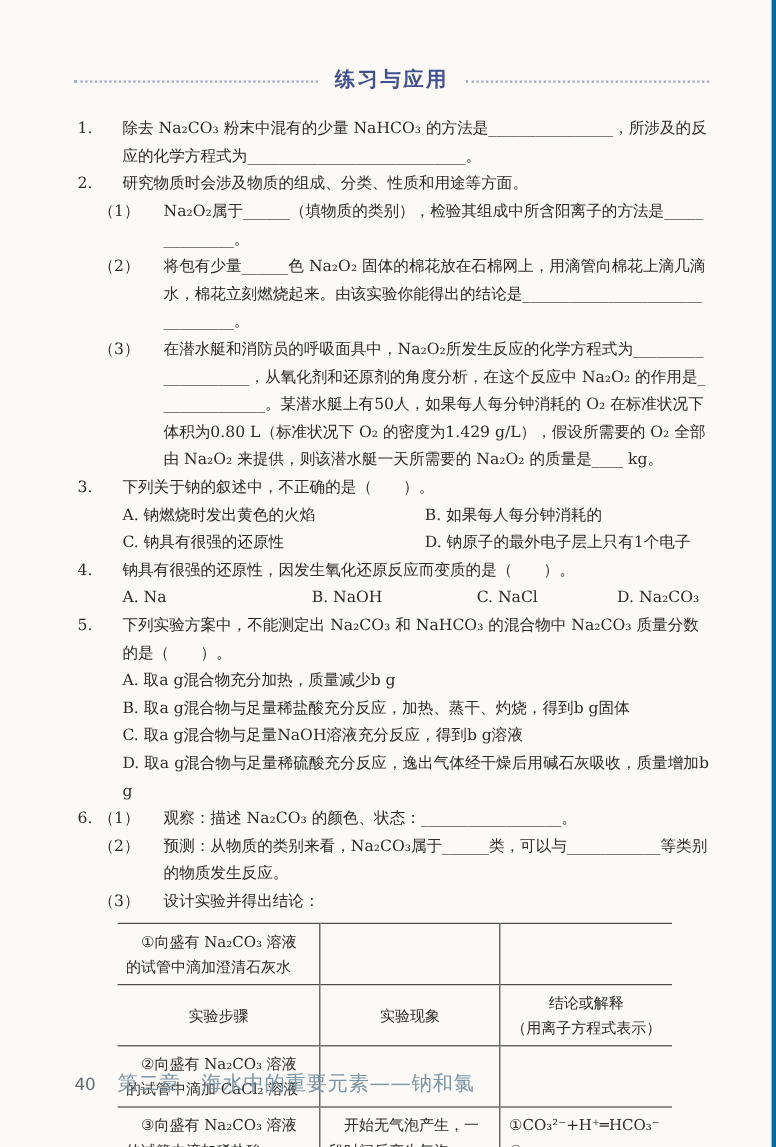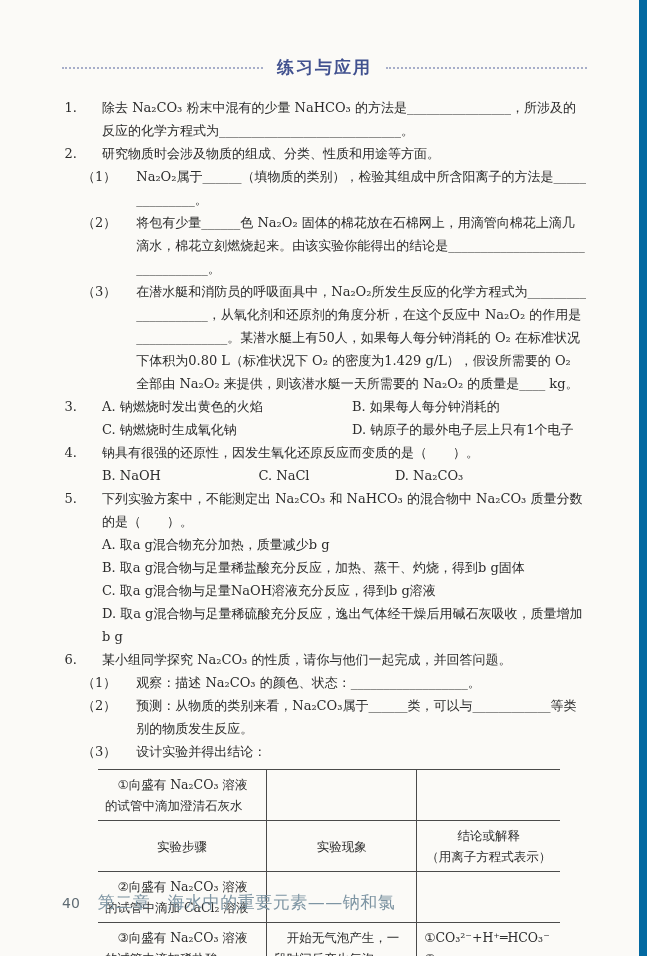--- a/index.html
+++ b/index.html
@@ -6,21 +6,21 @@
   html, body { background: #ffffff; }
   body {
     font-family: "DejaVu Serif", "DejaVu Sans", "Liberation Serif", serif;
     color: #2b2b2b;
   }
   .page {
     position: relative;
     width: 647px;
     height: 956px;
     background: #fbfaf7;
-    border-right: 8px solid #0369a1;
+    border-right: 4px solid #0369a1;
     overflow: hidden;
     padding: 56px 52px 0 62px;
   }
   
   .section-header {
     display: flex;
     align-items: flex-start;
     margin-bottom: 18px;
   }
   .leader {
@@ -129,34 +129,36 @@
       <div class="part">
         <span class="plabel">（3）</span>
         <div class="ptext">在潜水艇和消防员的呼吸面具中，Na₂O₂所发生反应的化学方程式为____________________，从氧化剂和还原剂的角度分析，在这个反应中 Na₂O₂ 的作用是______________。某潜水艇上有50人，如果每人每分钟消耗的 O₂ 在标准状况下体积为0.80 L（标准状况下 O₂ 的密度为1.429 g/L），假设所需要的 O₂ 全部由 Na₂O₂ 来提供，则该潜水艇一天所需要的 Na₂O₂ 的质量是____ kg。</div>
       </div>
     </div>
   </div>
 
   <div class="q">
     <span class="qnum">3.</span>
     <div class="qbody">
+      <div class="qtext">下列关于钠的叙述中，不正确的是（　　）。</div>
       <div class="opts-2col">
         <div class="opt">A. 钠燃烧时发出黄色的火焰</div>
         <div class="opt">B. 如果每人每分钟消耗的</div>
-        <div class="opt">C. 钠燃烧时生成氧化钠</div>
+        <div class="opt">C. 钠具有很强的还原性</div>
         <div class="opt">D. 钠原子的最外电子层上只有1个电子</div>
       </div>
     </div>
   </div>
 
   <div class="q">
     <span class="qnum">4.</span>
     <div class="qbody">
       <div class="qtext">钠具有很强的还原性，因发生氧化还原反应而变质的是（　　）。</div>
       <div class="opts-4col">
+        <div class="opt">A. Na</div>
         <div class="opt">B. NaOH</div>
         <div class="opt">C. NaCl</div>
         <div class="opt">D. Na₂CO₃</div>
       </div>
     </div>
   </div>
 
   <div class="q">
     <span class="qnum">5.</span>
     <div class="qbody">
@@ -164,21 +166,20 @@
       <div class="opt">A. 取a g混合物充分加热，质量减少b g</div>
       <div class="opt">B. 取a g混合物与足量稀盐酸充分反应，加热、蒸干、灼烧，得到b g固体</div>
       <div class="opt">C. 取a g混合物与足量NaOH溶液充分反应，得到b g溶液</div>
       <div class="opt">D. 取a g混合物与足量稀硫酸充分反应，逸出气体经干燥后用碱石灰吸收，质量增加b g</div>
     </div>
   </div>
 
   <div class="q">
     <span class="qnum">6.</span>
     <div class="qbody">
-      <div class="qtext">某小组同学探究 Na₂CO₃ 的性质，请你与他们一起完成，并回答问题。</div>
       <div class="part">
         <span class="plabel">（1）</span>
         <div class="ptext">观察：描述 Na₂CO₃ 的颜色、状态：__________________。</div>
       </div>
       <div class="part">
         <span class="plabel">（2）</span>
         <div class="ptext">预测：从物质的类别来看，Na₂CO₃属于______类，可以与____________等类别的物质发生反应。</div>
       </div>
       <div class="part">
         <span class="plabel">（3）</span>

